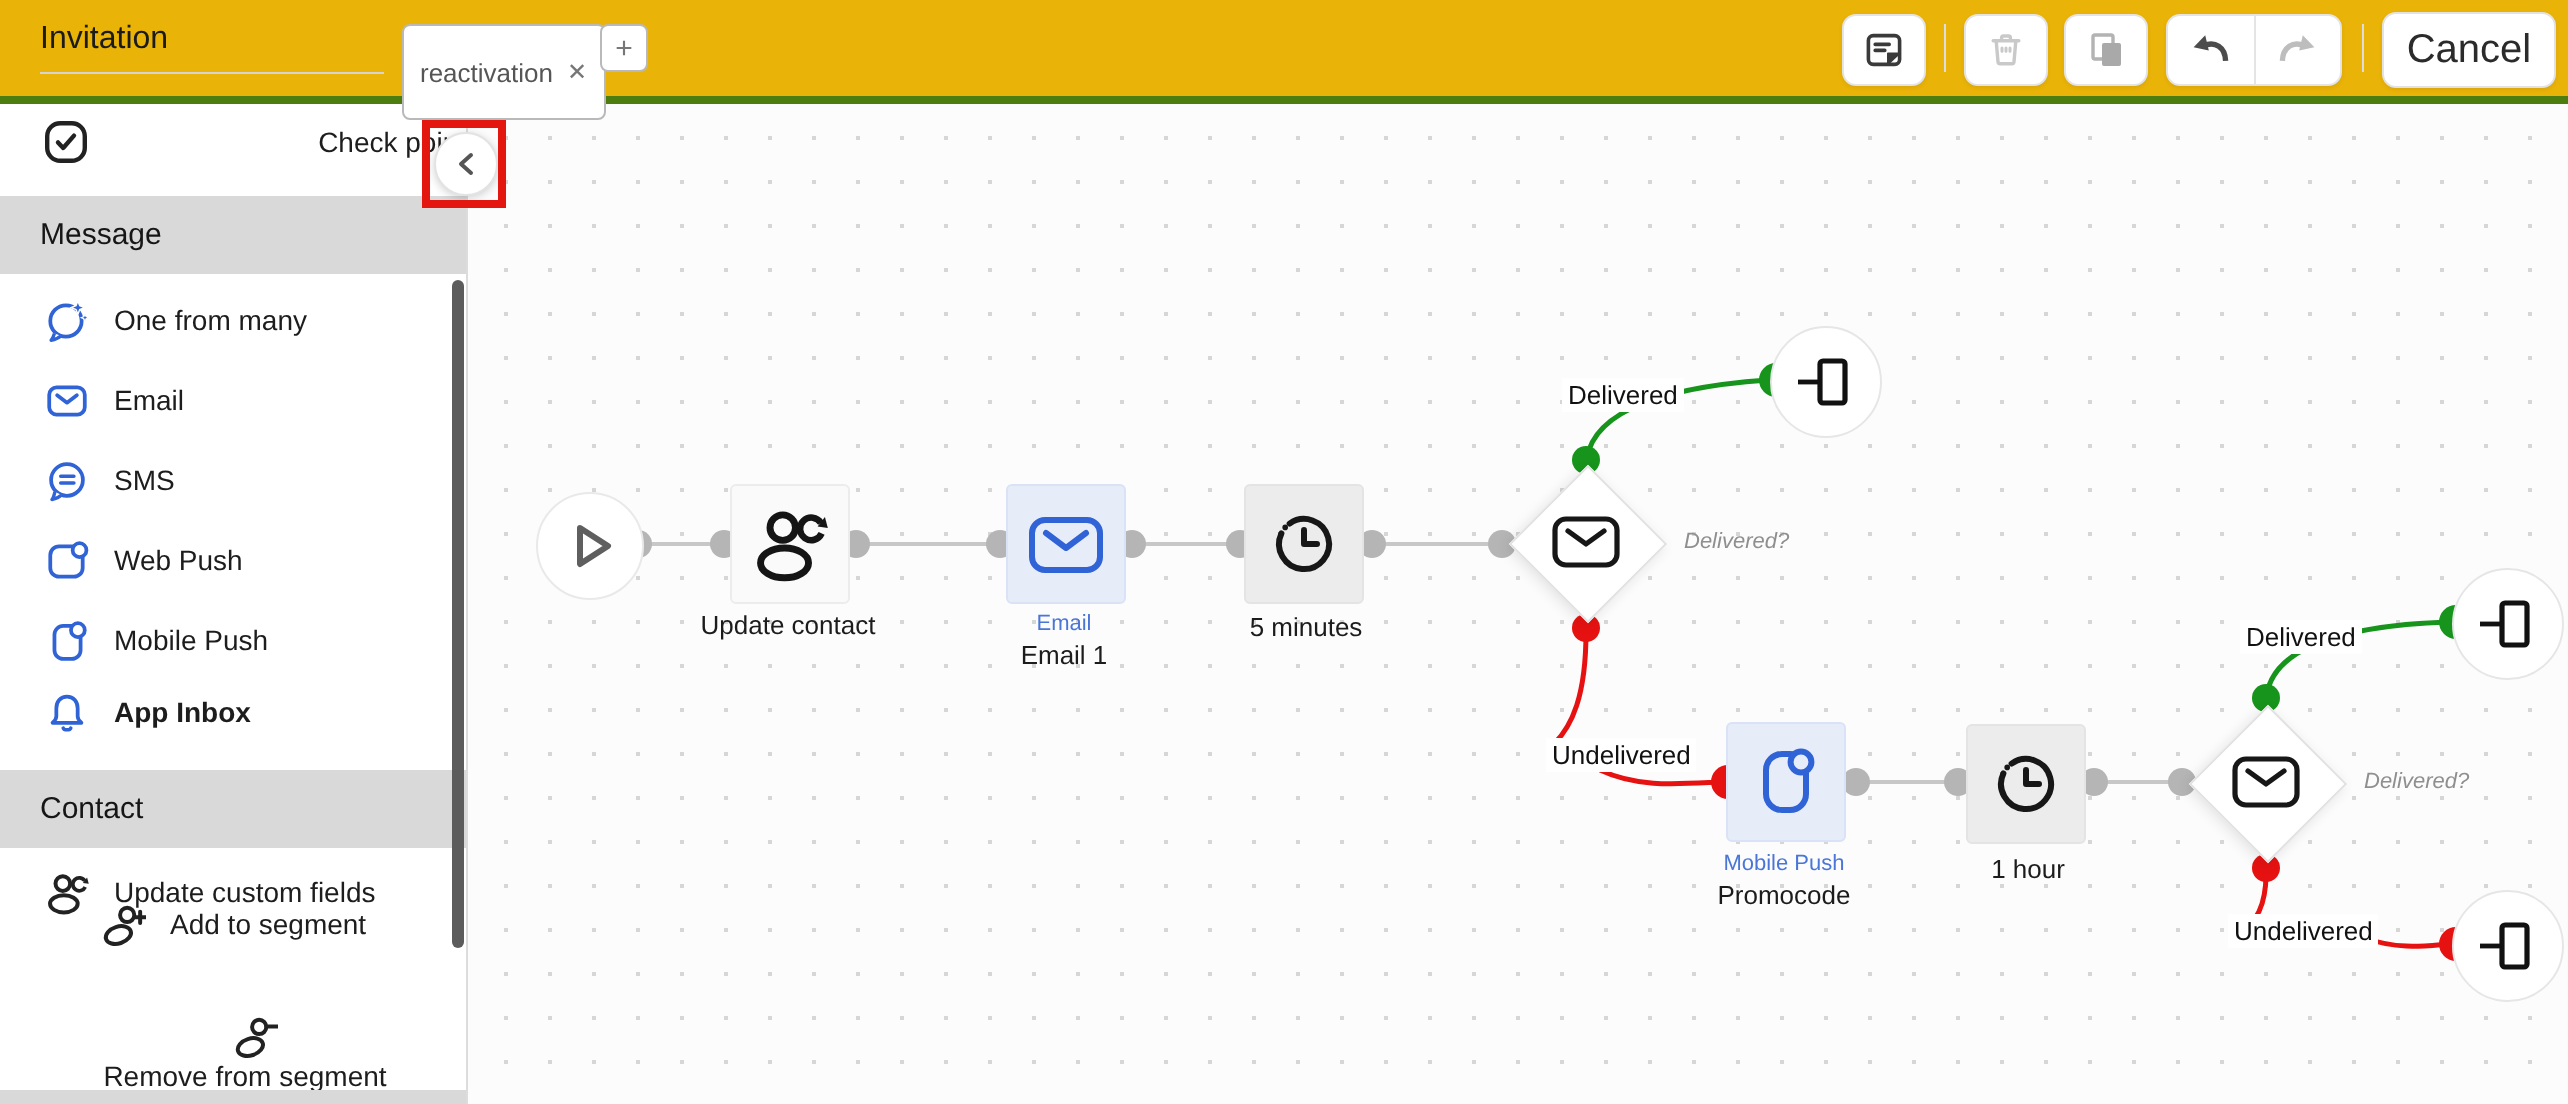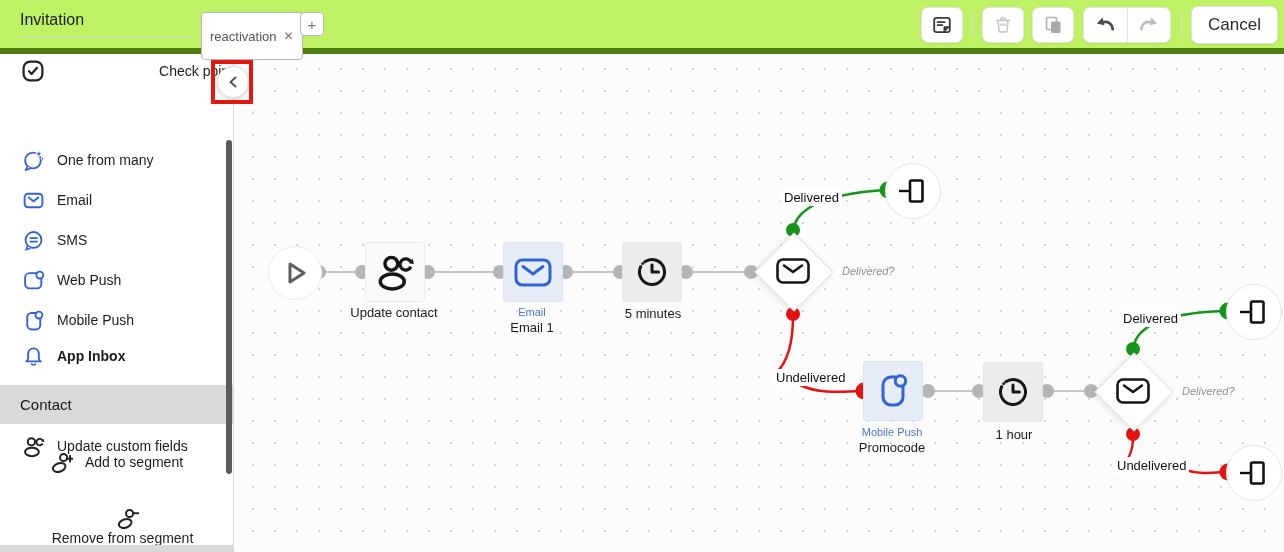--- a/index.html
+++ b/index.html
@@ -1,37 +1,37 @@
 <!DOCTYPE html>
 <html><head>
 <meta charset="utf-8">
 <style>
   html,body{margin:0;padding:0;background:#fff;}
   .app{position:relative;width:1284px;height:552px;overflow:hidden;
        font-family:"Liberation Sans",sans-serif;background:#fff;}
 
   
-  .header{position:absolute;left:0;top:0;width:1284px;height:48px;background:#bef264;
-          border-bottom:6px solid #4d7c0f;z-index:30;}
+  .header{position:absolute;left:0;top:0;width:1284px;height:48px;background:#eab308;
+          border-bottom:4px solid #4d7c0f;z-index:30;}
   .flow-title{position:absolute;left:20px;top:11px;width:172px;font-size:16px;color:#1b1b1b;
           padding-bottom:7px;border-bottom:1px solid #d5d5d5;}
   .tag{position:absolute;left:201px;top:12px;height:22px;border:1px solid #b9b9b9;border-radius:4px;
        display:flex;align-items:center;padding:12px 8px;font-size:13px;color:#555;background:#fff;}
   .tag-x{margin-left:7px;color:#777;font-size:12px;cursor:pointer;}
   .add-tag{position:absolute;left:300px;top:12px;width:22px;height:22px;border:1px solid #b9b9b9;
        border-radius:4px;display:flex;align-items:center;justify-content:center;font-size:15px;color:#777;background:#fff;}
   .tbtn{position:absolute;top:7px;width:40px;height:34px;background:#fff;border:1px solid #e4e4e4;
         border-radius:7px;box-shadow:0 1px 2px rgba(0,0,0,.07);display:flex;align-items:center;justify-content:center;}
   .tsep{position:absolute;top:12px;width:1px;height:24px;background:#ddd;}
   .undo-redo{position:absolute;left:1083px;top:7px;width:86px;height:34px;background:#fff;border:1px solid #e4e4e4;
         border-radius:7px;box-shadow:0 1px 2px rgba(0,0,0,.07);display:flex;}
   .undo-redo .half{width:43px;height:34px;display:flex;align-items:center;justify-content:center;}
   .undo-redo .half + .half{border-left:1px solid #e4e4e4;}
   .cancel-btn{position:absolute;left:1191px;top:6px;width:85px;height:36px;background:#fff;border:1px solid #e2e2e2;
-        border-radius:7px;box-shadow:0 1px 2px rgba(0,0,0,.07);font-size:17px;color:#2b2b2b;
+        border-radius:7px;box-shadow:0 1px 2px rgba(0,0,0,.07);font-size:20px;color:#2b2b2b;
         display:flex;align-items:center;justify-content:center;}
 
   
   .sidebar{position:absolute;left:0;top:48px;width:233px;height:504px;background:#fff;
            border-right:1px solid #dcdcdc;z-index:20;}
   .side-row{position:absolute;left:0;width:233px;height:40px;display:flex;align-items:center;}
   .side-row .sicon{width:24px;height:24px;margin-left:21px;display:flex;align-items:center;justify-content:center;}
   .side-row .slabel{margin-left:12px;font-size:14px;color:#1d1d1d;}
   .side-head{position:absolute;left:0;width:233px;height:39px;background:#d9d9d9;display:flex;align-items:center;}
   .side-head .htext{margin-left:20px;font-size:15px;color:#161616;}
@@ -126,20 +126,23 @@
     <div class="side-row" style="top:1px;height:44px;justify-content:space-between;">
       <span class="sicon">
         <svg width="24" height="24" viewBox="0 0 24 24">
           <rect x="2.6" y="2.6" width="18.8" height="18.8" rx="6.5" fill="none" stroke="#222" stroke-width="2.2"></rect>
           <path d="M8 12.2 L10.6 15 L16 8.8" fill="none" stroke="#222" stroke-width="2.2" stroke-linecap="round" stroke-linejoin="round"></path>
         </svg>
       </span>
       <span class="slabel">Check point</span>
     </div>
 
+    <div class="side-head" style="top:50px;">
+      <span class="htext">Message</span>
+    </div>
 
     <div class="side-row" style="top:92px;">
       <span class="sicon">
         <svg width="23" height="23" viewBox="0 0 22 22">
           <circle cx="10.5" cy="11" r="7.5" fill="none" stroke="#2f63d6" stroke-width="1.8"></circle>
           <path d="M5 17 Q4.2 19.4 3.4 20.2 Q6.4 19.6 8.2 18" fill="#fff" stroke="#2f63d6" stroke-width="1.6" stroke-linejoin="round"></path>
           <path d="M16.2 1.4 L17.1 3.7 L19.4 4.6 L17.1 5.5 L16.2 7.8 L15.3 5.5 L13 4.6 L15.3 3.7 Z" fill="#2f63d6" stroke="#fff" stroke-width="0.7"></path>
           <path d="M19.6 7.6 L20.1 8.9 L21.4 9.4 L20.1 9.9 L19.6 11.2 L19.1 9.9 L17.8 9.4 L19.1 8.9 Z" fill="#2f63d6" stroke="#fff" stroke-width="0.5"></path>
         </svg>
       </span>

